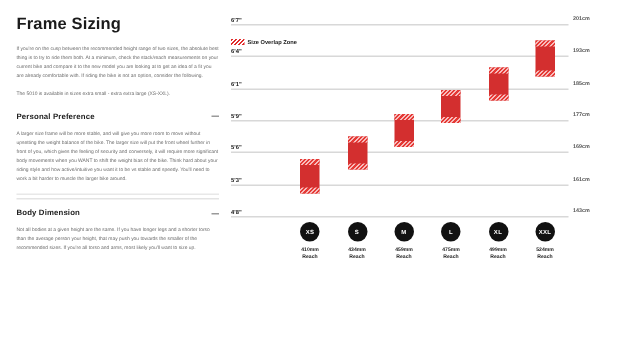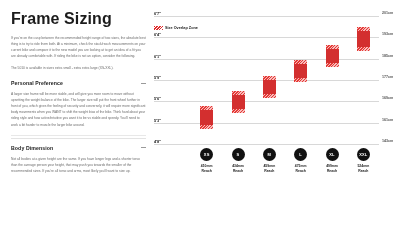--- a/index.html
+++ b/index.html
@@ -8,21 +8,21 @@
     background:#ffffff;
     font-family:"Liberation Sans",sans-serif;
     color:#222222;
     -webkit-font-smoothing:antialiased;
   }
   .page{position:relative;width:416px;height:198px;display:flex;}
 
   
   .left{width:154px;padding:10px 8px 0 11px;box-sizing:border-box;}
   .page-title{
-    font-size:16px;font-weight:bold;letter-spacing:.1px;
+    font-size:11px;font-weight:bold;letter-spacing:.1px;
     color:#1b1b1b;margin:0 0 7px 0;line-height:1.1;
   }
   .intro{font-size:3.3px;line-height:1.85;color:#6a6a6a;margin:0 0 6px 0;}
   .intro.second{margin-bottom:9px;}
 
   .section{border-top:1px solid #e3e3e3;padding-top:6px;margin-top:2px;}
   .section:first-of-type{border-top:none;padding-top:0;margin-top:0;}
   .section-head{
     display:flex;align-items:center;justify-content:space-between;
     margin:0 0 5px 0;

